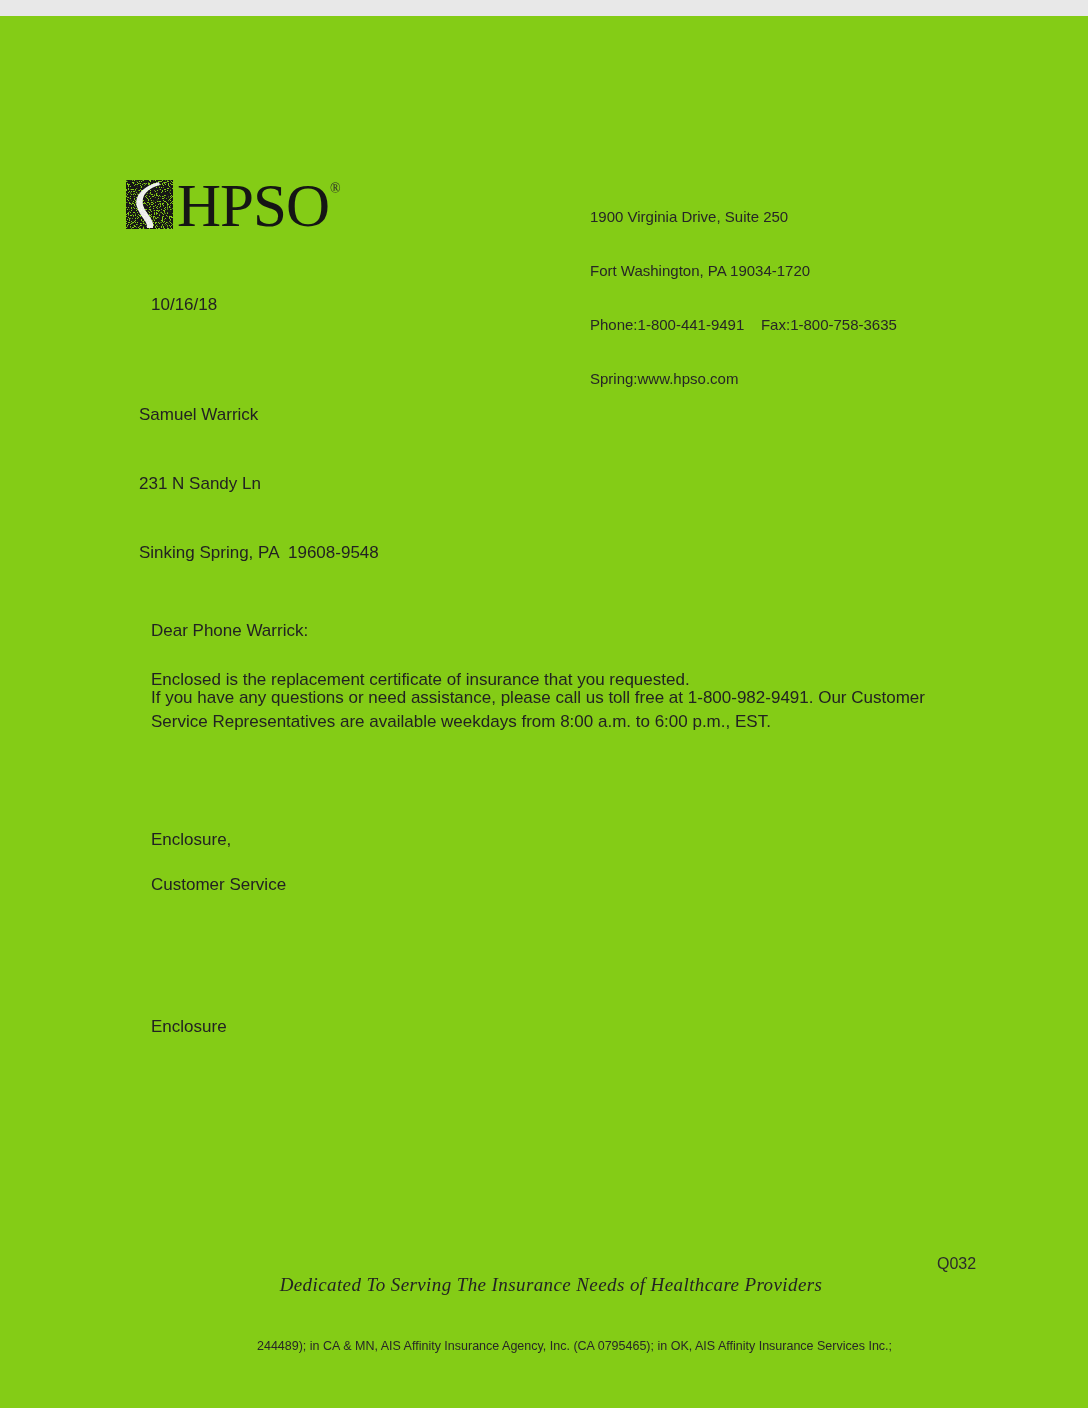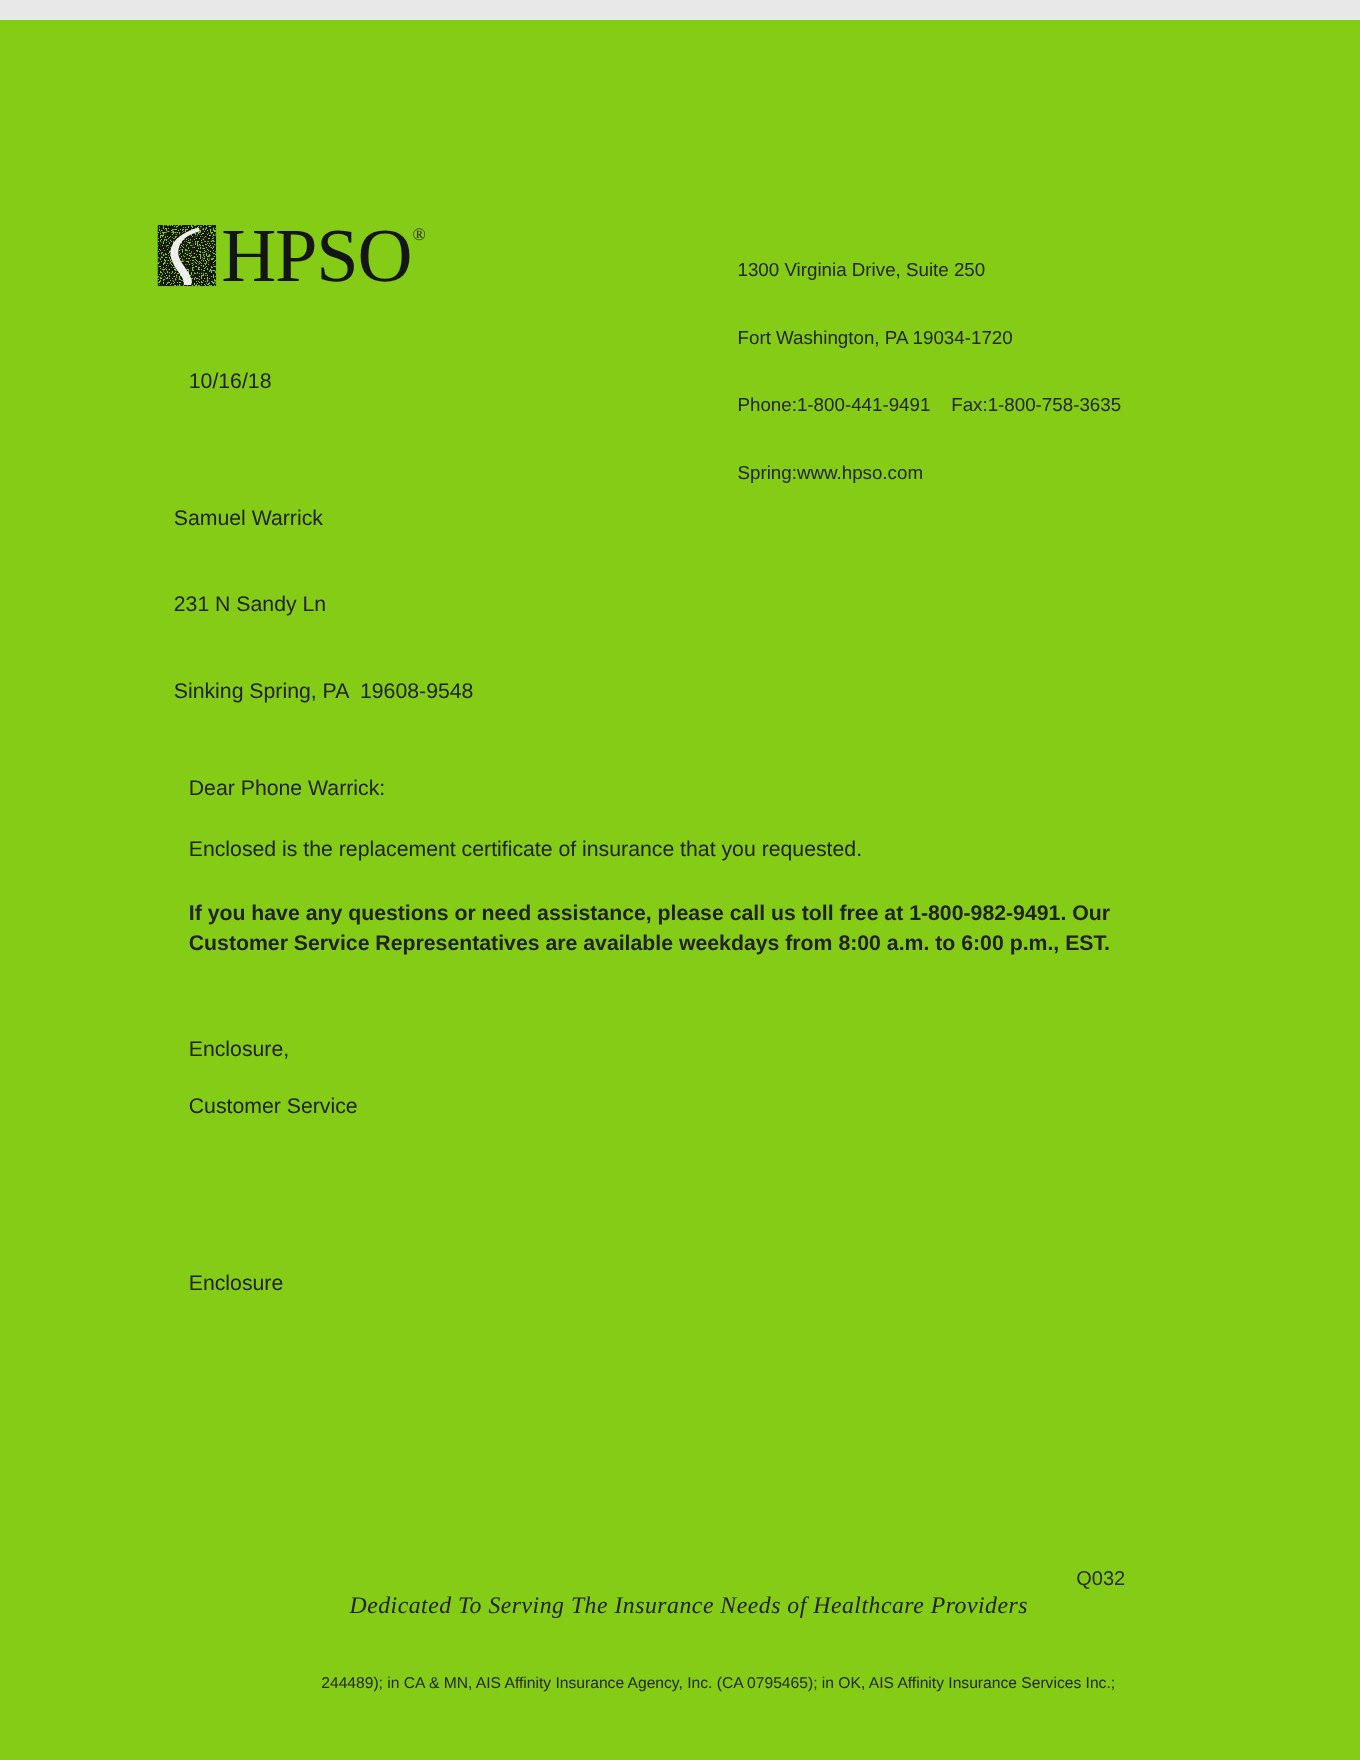--- a/index.html
+++ b/index.html
@@ -33,27 +33,27 @@
     position:absolute;left:590px;top:156px;
     font-size:15px;line-height:18px;color:#262626;
     white-space:pre;
   }
   
   .txt{position:absolute;font-size:17px;line-height:24px;color:#222;white-space:pre;}
   .date{left:151px;top:277px;}
   .recipient{left:139px;top:341px;line-height:23px;}
   .salutation{left:151px;top:603px;}
   .para1{left:151px;top:652px;}
-  .para2{left:151px;top:703px;width:818px;white-space:normal;font-weight:bold;}
+  .para2{left:151px;top:670px;width:818px;white-space:normal;}
   .closing{left:151px;top:812px;}
   .signer{left:151px;top:857px;}
   .enclosure{left:151px;top:999px;}
   
   .form-code{
-    position:absolute;left:861px;top:1239px;
+    position:absolute;left:937px;top:1239px;
     font-size:16px;color:#2b2b2b;
   }
   .tagline{
     position:absolute;left:14px;top:1258px;width:1074px;
     text-align:center;
     font-family:"Liberation Serif", serif;
     font-style:italic;
     font-size:19px;letter-spacing:0.4px;color:#232323;
   }
   .disclaimer{
@@ -79,21 +79,21 @@
       <g filter="url(#speckle)">
         <rect x="0" y="0" width="47" height="49" fill="#141414"></rect>
       </g>
       <path d="M33,2 C15,7 8,17 11,27 C14,37 22,41 21,48 L27,48 C29,39 19,33 17,25 C15,15 22,8 34,5 Z" fill="#ffffff" opacity="0.92"></path>
     </svg>
     <span class="logo-text">HPSO</span>
     <span class="logo-reg">®</span>
   </div>
 
   <div class="header-address">
-    <div>1300 Virginia Drive, Suite 250</div>
+    <div>1900 Virginia Drive, Suite 250</div>
     <div>Fort Washington, PA 19034-1720</div>
     <div>Phone:1-800-441-9491    Fax:1-800-758-3635</div>
     <div>Spring:www.hpso.com</div>
   </div>
 
   <div class="txt date">10/16/18</div>
 
   <div class="txt recipient">
     <div>Samuel Warrick</div>
     <div>231 N Sandy Ln</div>

